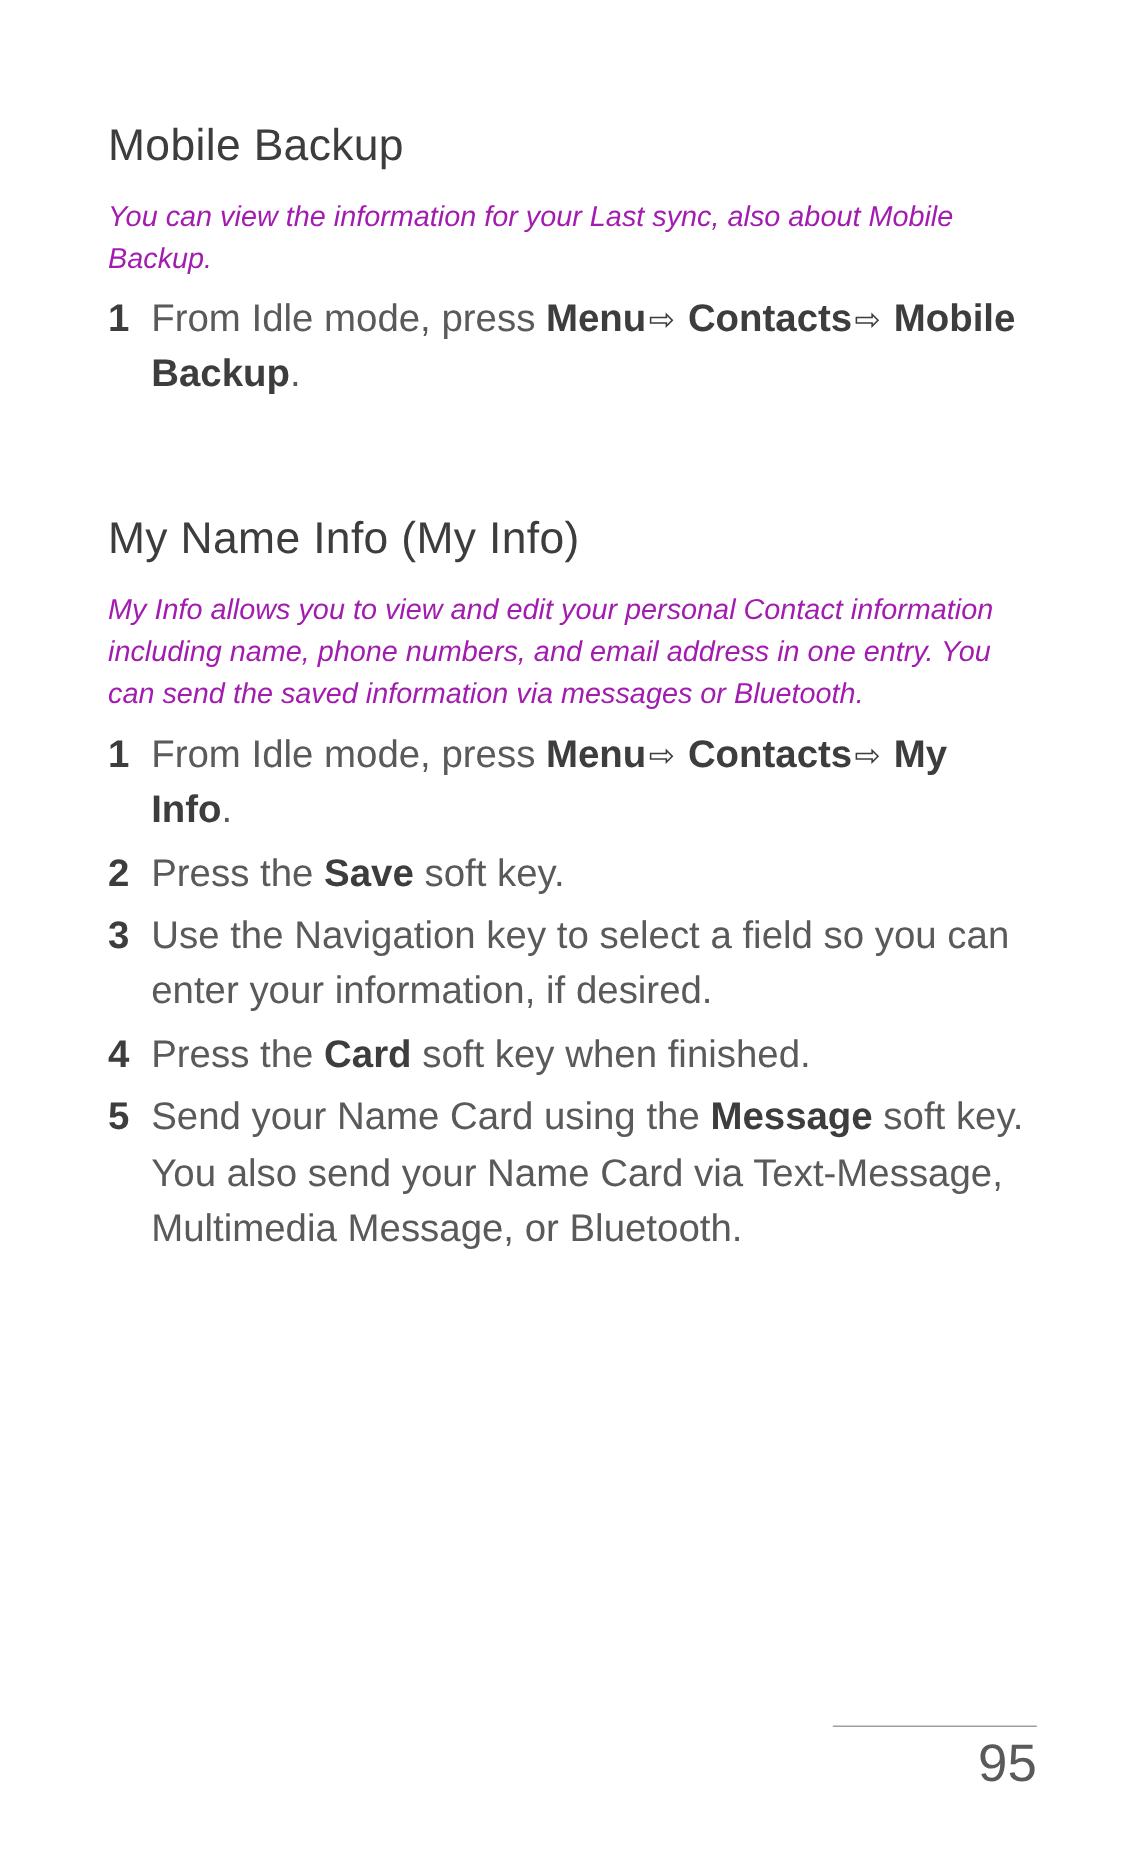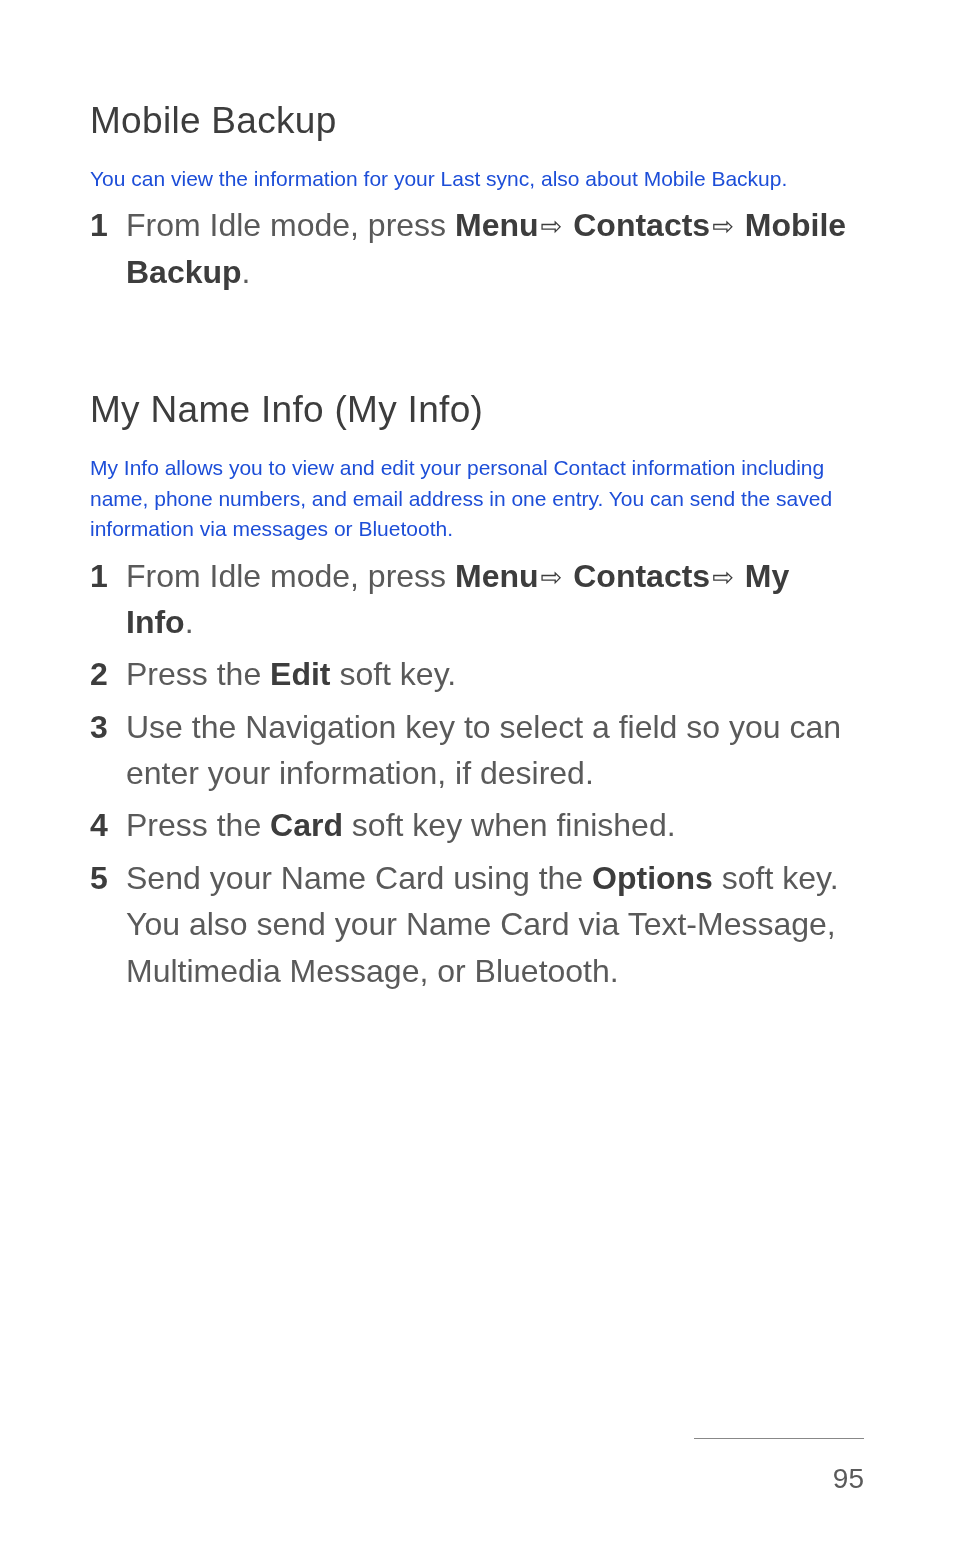--- a/index.html
+++ b/index.html
@@ -18,25 +18,26 @@
     font-weight: 300;
   }
   h2 {
     font-size: 37px;
     font-weight: 400;
     color: #3d3d3d;
     margin-bottom: 22px;
     letter-spacing: 0.3px;
   }
   .para {
-    font-size: 21px;
+    font-size: 24px;
     line-height: 1.45;
-    color: #1d4ed8;
+    color: #a21caf;
     margin-bottom: 8px;
     font-weight: 300;
+    font-style: italic;
   }
   ol {
     list-style: none;
     counter-reset: item;
     margin-bottom: 50px;
   }
   ol li {
     counter-increment: item;
     font-size: 32px;
     line-height: 1.45;
@@ -66,21 +67,21 @@
     color: #3d3d3d;
     padding: 0 2px;
   }
   .section-gap {
     height: 44px;
   }
   .page-num {
     position: absolute;
     bottom: 62px;
     right: 90px;
-    font-size: 28px;
+    font-size: 44px;
     color: #5a5a5a;
     font-weight: 300;
     margin-top: 20px;
   }
   .page-divider {
     position: absolute;
     bottom: 118px;
     right: 90px;
     width: 170px;
     height: 1px;
@@ -95,20 +96,20 @@
 <ol>
     <li>From Idle mode, press <span class="bold">Menu</span><span class="arrow">⇨</span> <span class="bold">Contacts</span><span class="arrow">⇨</span> <span class="bold">Mobile Backup</span>.</li>
   </ol>
 
 <div class="section-gap"></div>
 
 <h2>My Name Info (My Info)</h2>
 <p class="para">My Info allows you to view and edit your personal Contact information including name, phone numbers, and email address in one entry. You can send the saved information via messages or Bluetooth.</p>
 <ol>
     <li>From Idle mode, press <span class="bold">Menu</span><span class="arrow">⇨</span> <span class="bold">Contacts</span><span class="arrow">⇨</span> <span class="bold">My Info</span>.</li>
-    <li>Press the <span class="bold">Edit</span> soft key.</li>
+    <li>Press the <span class="bold">Save</span> soft key.</li>
     <li>Use the Navigation key to select a field so you can enter your information, if desired.</li>
     <li>Press the <span class="bold">Card</span> soft key when finished.</li>
-    <li>Send your Name Card using the <span class="bold">Options</span> soft key. You also send your Name Card via Text-Message, Multimedia Message, or Bluetooth.</li>
+    <li>Send your Name Card using the <span class="bold">Message</span> soft key. You also send your Name Card via Text-Message, Multimedia Message, or Bluetooth.</li>
   </ol>
 
 <div class="page-divider"></div>
 <div class="page-num">95</div>
 
 </body></html>

